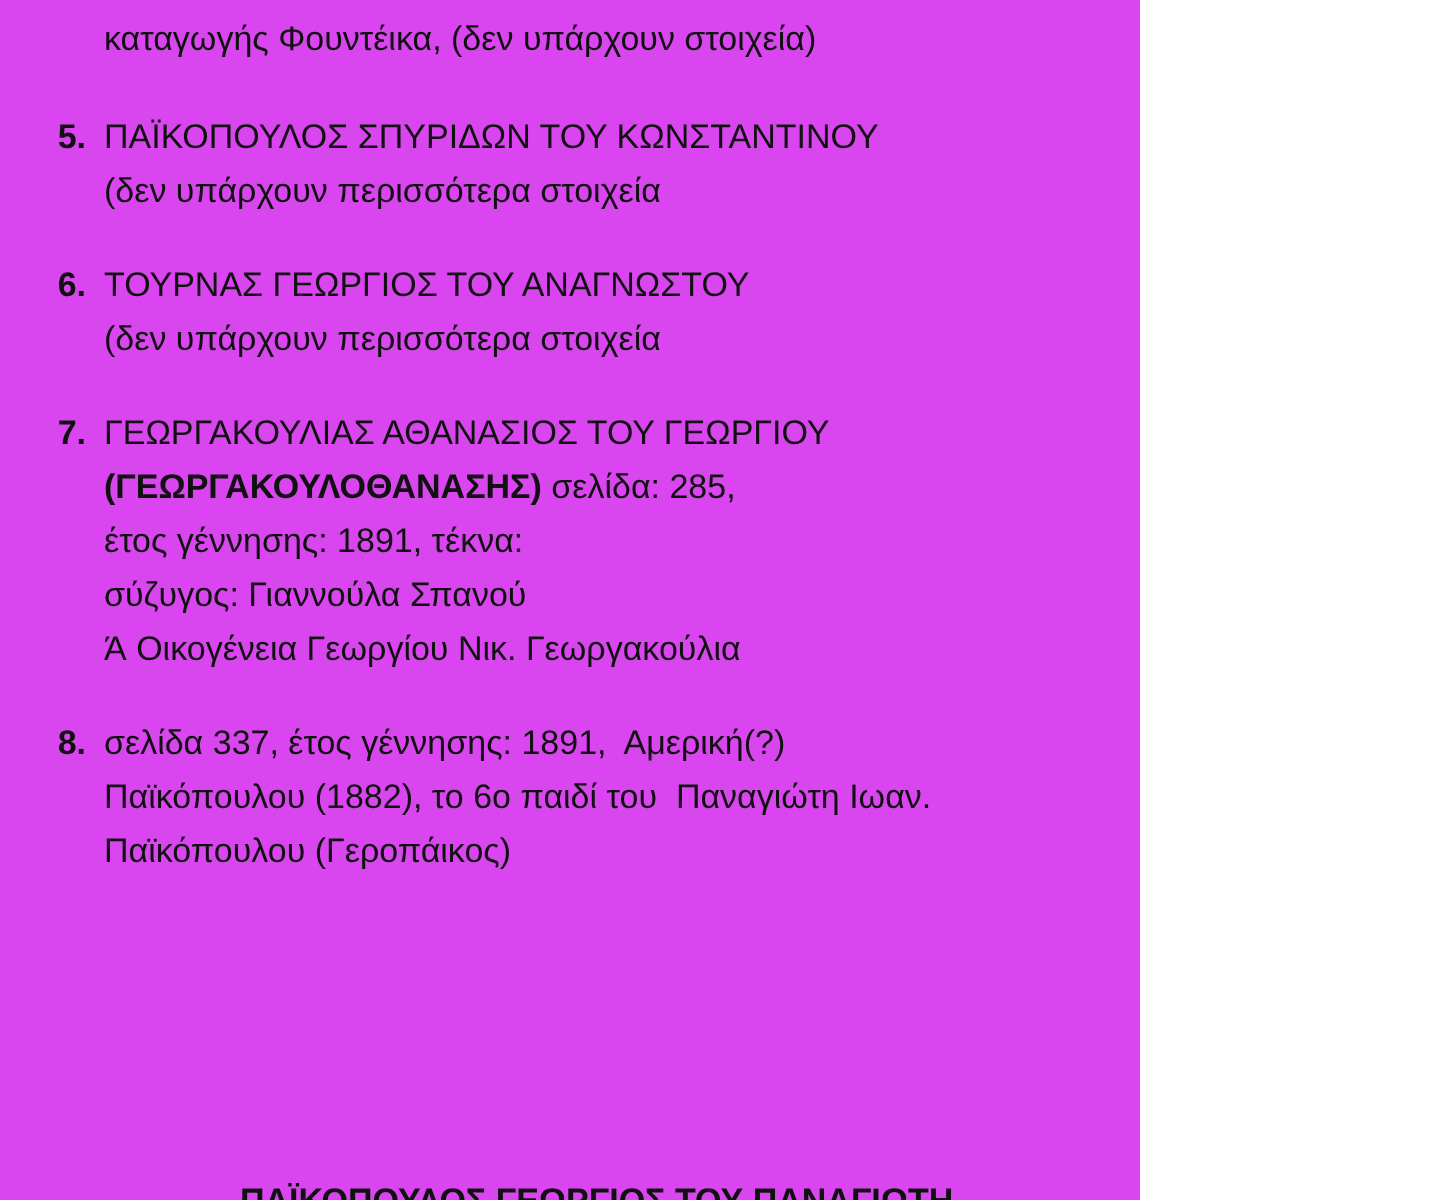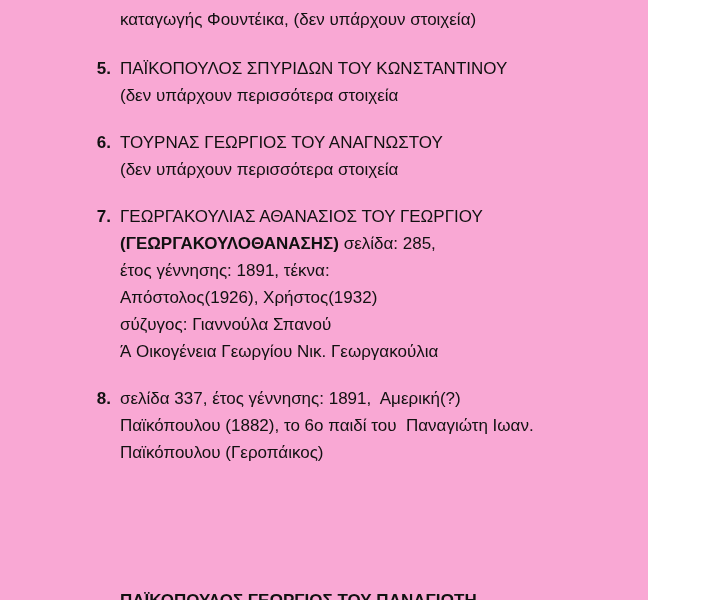--- a/index.html
+++ b/index.html
@@ -9,25 +9,25 @@
   }
   body {
     width: 720px;
     height: 600px;
     overflow: hidden;
     font-family: "Liberation Sans", sans-serif;
     color: #111111;
   }
   .page {
     position: relative;
-    width: 648px;
+    width: 570px;
     height: 600px;
-    background: #f9a8d4;
+    background: #d946ef;
     box-sizing: border-box;
-    padding: 0 40px 0 120px;
+    padding: 0 40px 0 52px;
   }
   .entry {
     position: relative;
     margin: 0;
   }
   .entry + .entry {
     margin-top: 20px;
   }
   .num {
     position: absolute;
@@ -97,21 +97,20 @@
     <span class="num">6.</span>
     <div class="line bold">ΤΟΥΡΝΑΣ ΓΕΩΡΓΙΟΣ ΤΟΥ ΑΝΑΓΝΩΣΤΟΥ</div>
     <div class="line">(δεν υπάρχουν περισσότερα στοιχεία</div>
   </div>
 
   <div class="entry">
     <span class="num">7.</span>
     <div class="line bold">ΓΕΩΡΓΑΚΟΥΛΙΑΣ ΑΘΑΝΑΣΙΟΣ ΤΟΥ ΓΕΩΡΓΙΟΥ</div>
     <div class="line"><b>(ΓΕΩΡΓΑΚΟΥΛΟΘΑΝΑΣΗΣ)</b><span> σελίδα: 285,</span></div>
     <div class="line">έτος γέννησης: 1891, τέκνα:</div>
-    <div class="line">Απόστολος(1926), Χρήστος(1932)</div>
     <div class="line">σύζυγος: Γιαννούλα Σπανού</div>
     <div class="line">Ά Οικογένεια Γεωργίου Νικ. Γεωργακούλια</div>
   </div>
 
   <div class="entry">
     <span class="num">8.</span>
     <div class="line">σελίδα 337, έτος γέννησης: 1891,  Αμερική(?)</div>
     <div class="line">Παϊκόπουλου (1882), το 6ο παιδί του  Παναγιώτη Ιωαν.</div>
     <div class="line">Παϊκόπουλου (Γεροπάικος)</div>
   </div>

